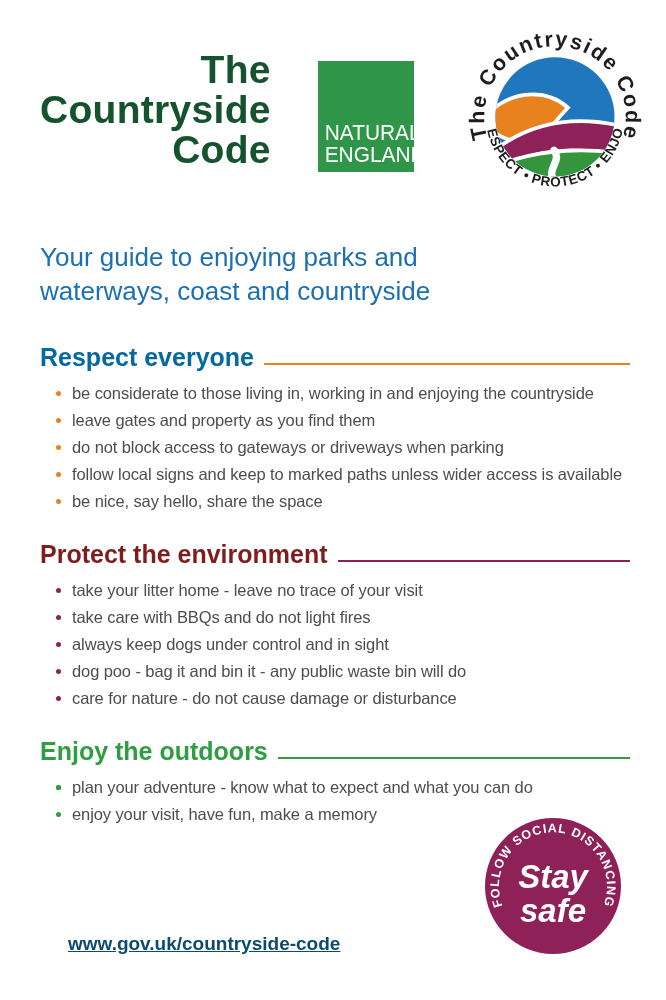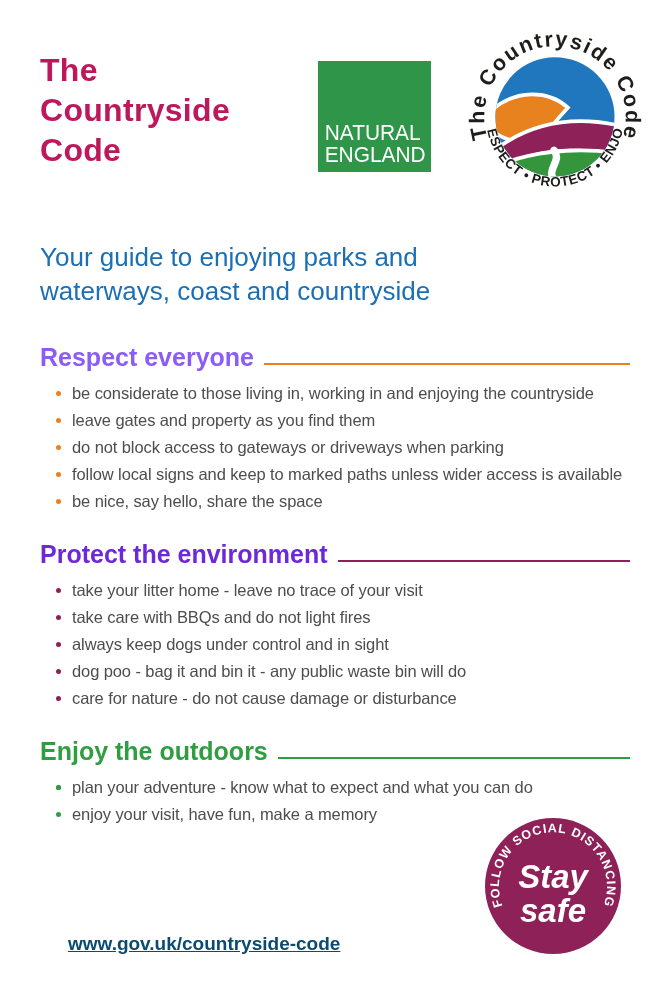--- a/index.html
+++ b/index.html
@@ -7,27 +7,28 @@
     position: relative;
     width: 666px; height: 1000px;
     background: #ffffff;
     overflow: hidden;
     font-family: "Liberation Sans", sans-serif;
   }
   
   .title {
     position: absolute; left: 40px; top: 50px;
     margin: 0;
-    font-size: 32px; font-weight: bold; line-height: 40px;
+    font-size: 39px; font-weight: bold; line-height: 40px;
     letter-spacing: 0.3px;
-    color: #be185d;
+    color: #14532d;
+    text-align: right;
   }
   .ne-logo {
     position: absolute; left: 318px; top: 61px;
-    width: 113px; height: 111px;
+    width: 96px; height: 111px;
     background: #2e9549;
     display: flex; align-items: flex-end;
   }
   .ne-text {
     padding: 0 0 6px 7px;
     color: #ffffff;
     font-size: 22px; line-height: 22px; font-weight: normal;
     transform: scaleX(0.95); transform-origin: left bottom;
     white-space: nowrap;
   }
@@ -114,34 +115,34 @@
   </svg>
 
   <div class="subtitle">
     <div>Your guide to enjoying parks and</div>
     <div>waterways, coast and countryside</div>
   </div>
 
   <main class="sections" id="sections">
       <section class="code-section">
         <div class="heading-row">
-          <h2 style="color: #8b5cf6;">Respect everyone</h2>
+          <h2 style="color: #0369a1;">Respect everyone</h2>
           <div class="heading-rule" style="background-color: rgb(232, 130, 31);"></div>
         </div>
         <ul class="bullets">
           <li><span class="dot" style="background-color: rgb(232, 130, 31);"></span><span class="bullet-text">be considerate to those living in, working in and enjoying the countryside</span></li>
           <li><span class="dot" style="background-color: rgb(232, 130, 31);"></span><span class="bullet-text">leave gates and property as you find them</span></li>
           <li><span class="dot" style="background-color: rgb(232, 130, 31);"></span><span class="bullet-text">do not block access to gateways or driveways when parking</span></li>
           <li><span class="dot" style="background-color: rgb(232, 130, 31);"></span><span class="bullet-text">follow local signs and keep to marked paths unless wider access is available</span></li>
           <li><span class="dot" style="background-color: rgb(232, 130, 31);"></span><span class="bullet-text">be nice, say hello, share the space</span></li>
         </ul>
       </section>
       <section class="code-section">
         <div class="heading-row">
-          <h2 style="color: #6d28d9; text-align: center;">Protect the environment</h2>
+          <h2 style="color: #7f1d1d; text-align: center;">Protect the environment</h2>
           <div class="heading-rule" style="background-color: rgb(142, 32, 89);"></div>
         </div>
         <ul class="bullets">
           <li><span class="dot" style="background-color: rgb(142, 32, 89);"></span><span class="bullet-text">take your litter home - leave no trace of your visit</span></li>
           <li><span class="dot" style="background-color: rgb(142, 32, 89);"></span><span class="bullet-text">take care with BBQs and do not light fires</span></li>
           <li><span class="dot" style="background-color: rgb(142, 32, 89);"></span><span class="bullet-text">always keep dogs under control and in sight</span></li>
           <li><span class="dot" style="background-color: rgb(142, 32, 89);"></span><span class="bullet-text">dog poo - bag it and bin it - any public waste bin will do</span></li>
           <li><span class="dot" style="background-color: rgb(142, 32, 89);"></span><span class="bullet-text">care for nature - do not cause damage or disturbance</span></li>
         </ul>
       </section>

